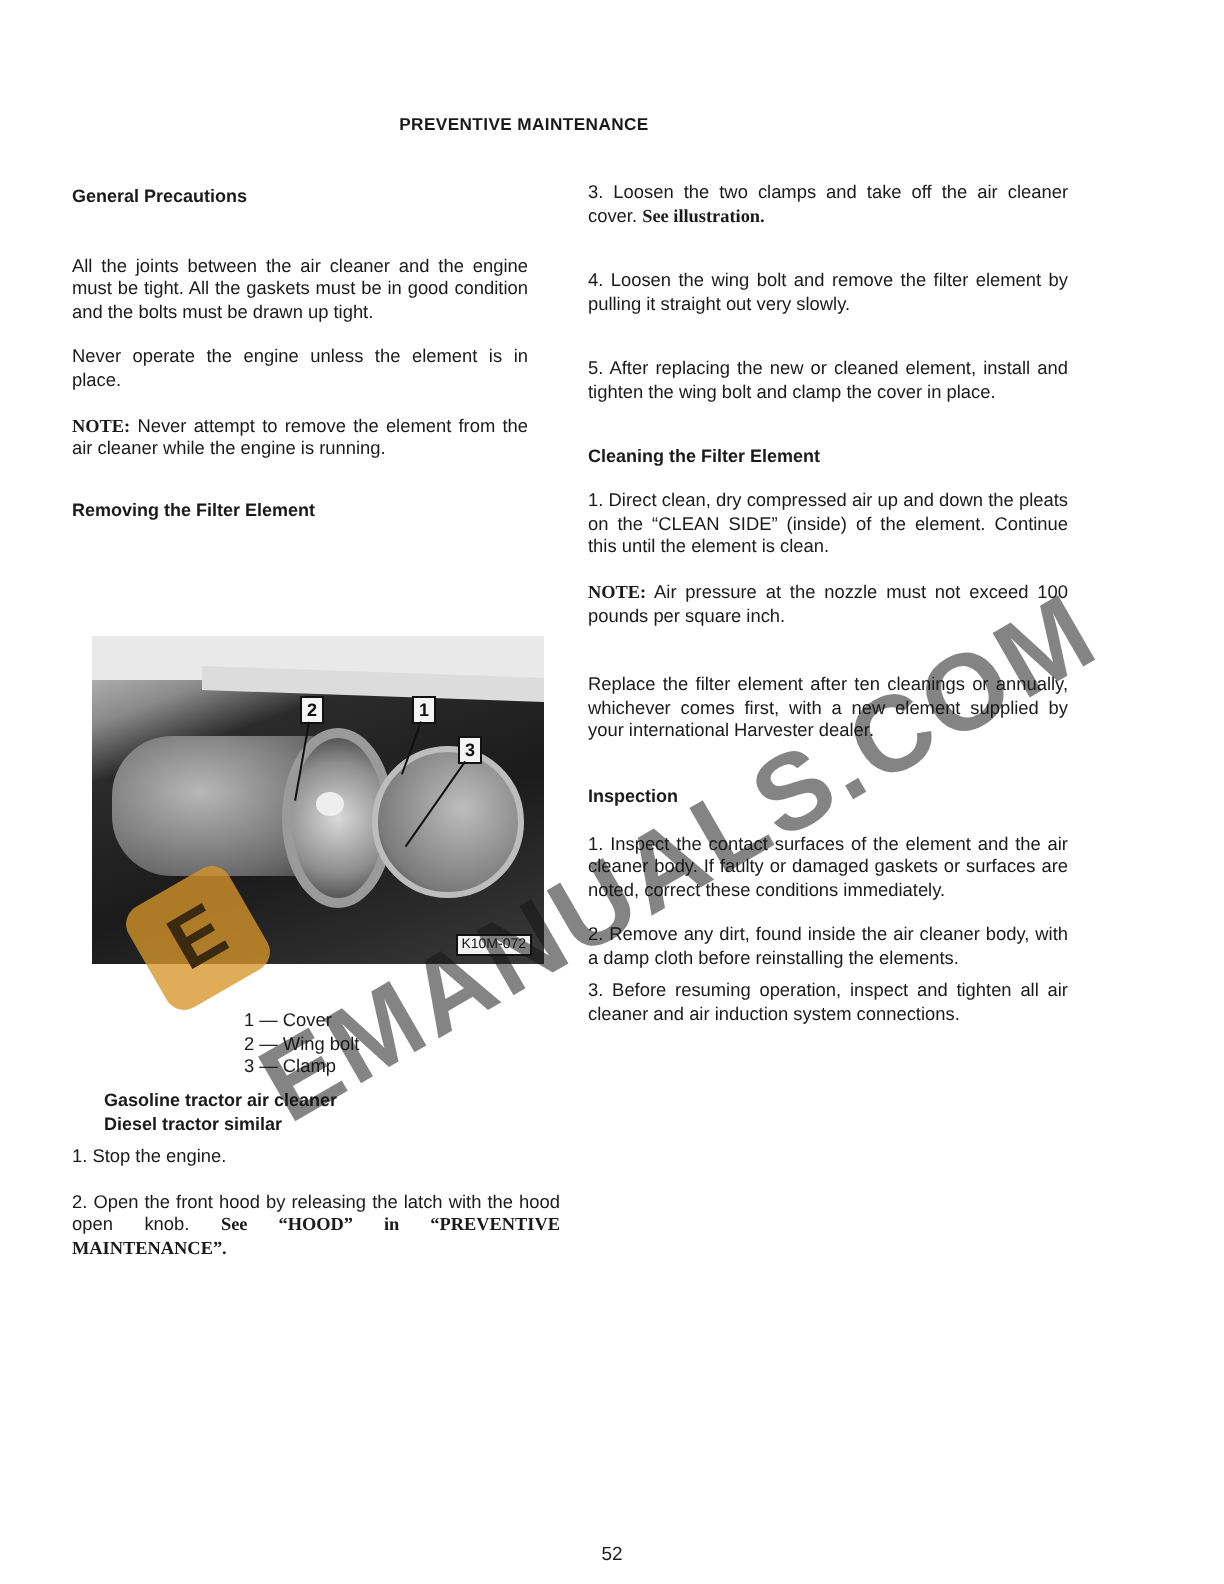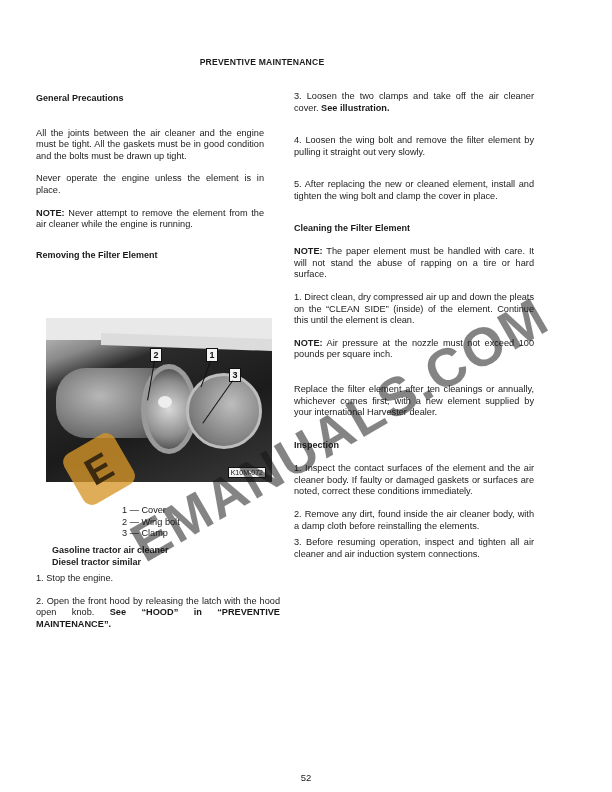--- a/index.html
+++ b/index.html
@@ -9,21 +9,21 @@
     }
     .page-title {
       position: absolute; top: 57px; left: 0; width: 524px; text-align: center;
       font-size: 8.6px; font-weight: bold; letter-spacing: 0.2px;
     }
     .col { position: absolute; width: 228px; font-size: 9.2px; line-height: 11.6px; }
     .col-left { left: 36px; top: 93px; }
     .col-right { left: 294px; top: 91px; width: 240px; }
     .heading { font-weight: bold; font-size: 9px; margin: 0; }
     p { margin: 0; text-align: justify; }
-    .b { font-weight: bold; }
+    .b { font-weight: bold; font-family: Liberation Serif, serif; }
 
     
     .figure {
       position: absolute; left: 46px; top: 318px; width: 226px; height: 164px;
       background: linear-gradient(160deg, #cfcfcf 0%, #8a8a8a 18%, #2b2b2b 30%, #1b1b1b 60%, #3a3a3a 100%);
       overflow: hidden;
     }
     .fig-top { position: absolute; left: 0; top: 0; width: 226px; height: 22px; background: #e9e9e9; }
     .fig-top2 { position: absolute; left: 55px; top: 18px; width: 171px; height: 12px; background: #dcdcdc; transform: skewY(2deg); }
     .cyl { position: absolute; left: 10px; top: 50px; width: 110px; height: 70px; border-radius: 30px 10px 10px 30px; background: radial-gradient(ellipse at 40% 40%, #b7b7b7, #6c6c6c 70%, #404040); }
@@ -98,21 +98,20 @@
 <div class="col" style="left:36px; top:573px; width:244px; font-size:9.2px; line-height:11.6px;">
   <p>1.  Stop the engine.</p>
   <p style="margin-top:11px"><span>2.  Open the front hood by releasing the latch with the hood open knob. </span><span class="b">See “HOOD” in “PREVENTIVE MAINTENANCE”.</span></p>
 </div>
 
 <div class="col col-right">
   <p><span>3. Loosen the two clamps and take off the air cleaner cover. </span><span class="b">See illustration.</span></p>
   <p style="margin-top:21px">4. Loosen the wing bolt and remove the filter element by pulling it straight out very slowly.</p>
   <p style="margin-top:21px">5. After replacing the new or cleaned element, install and tighten the wing bolt and clamp the cover in place.</p>
   <div class="heading" style="margin-top:20px">Cleaning the Filter Element</div>
-  <p style="margin-top:12px"><span class="b">NOTE:</span><span> The paper element must be handled with care. It will not stand the abuse of rapping on a tire or hard surface.</span></p>
   <p style="margin-top:11px">1. Direct clean, dry compressed air up and down the pleats on the “CLEAN SIDE” (inside) of the element. Continue this until the element is clean.</p>
   <p style="margin-top:11px"><span class="b">NOTE:</span><span> Air pressure at the nozzle must not exceed 100 pounds per square inch.</span></p>
   <p style="margin-top:23px">Replace the filter element after ten cleanings or annually, whichever comes first, with a new element supplied by your international Harvester dealer.</p>
   <div class="heading" style="margin-top:21px">Inspection</div>
   <p style="margin-top:12px">1. Inspect the contact surfaces of the element and the air cleaner body. If faulty or damaged gaskets or surfaces are noted, correct these conditions immediately.</p>
   <p style="margin-top:11px">2. Remove any dirt, found inside the air cleaner body, with a damp cloth before reinstalling the elements.</p>
   <p style="margin-top:5px">3. Before resuming operation, inspect and tighten all air cleaner and air induction system connections.</p>
 </div>
 
 <div class="wm-logo">E</div>

